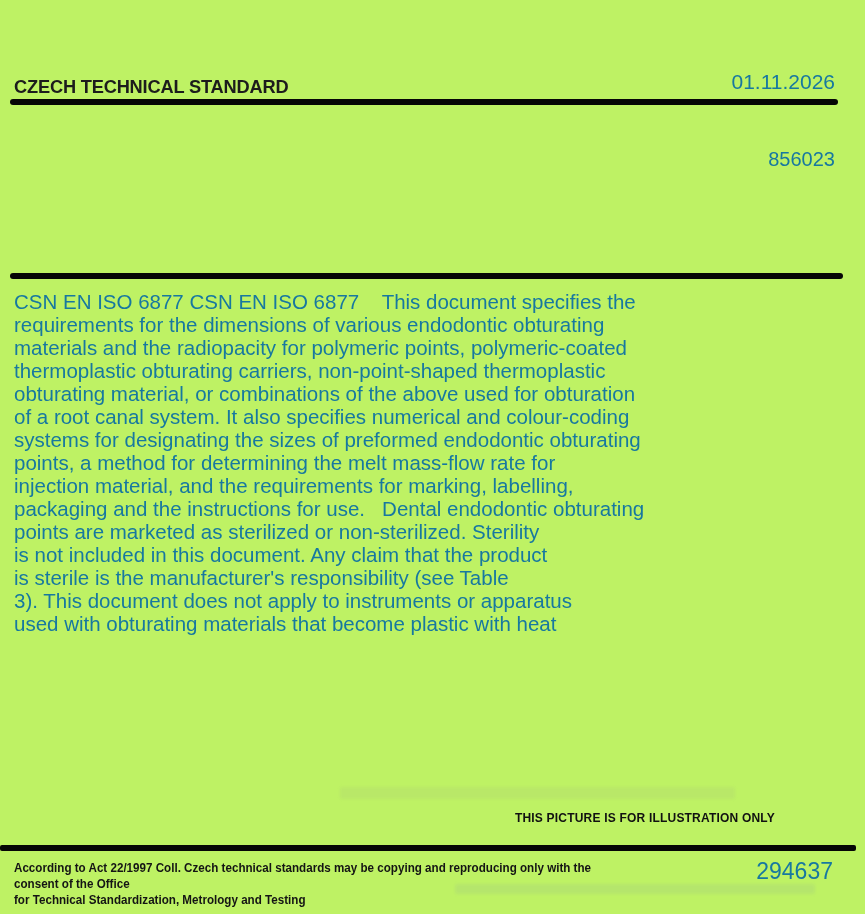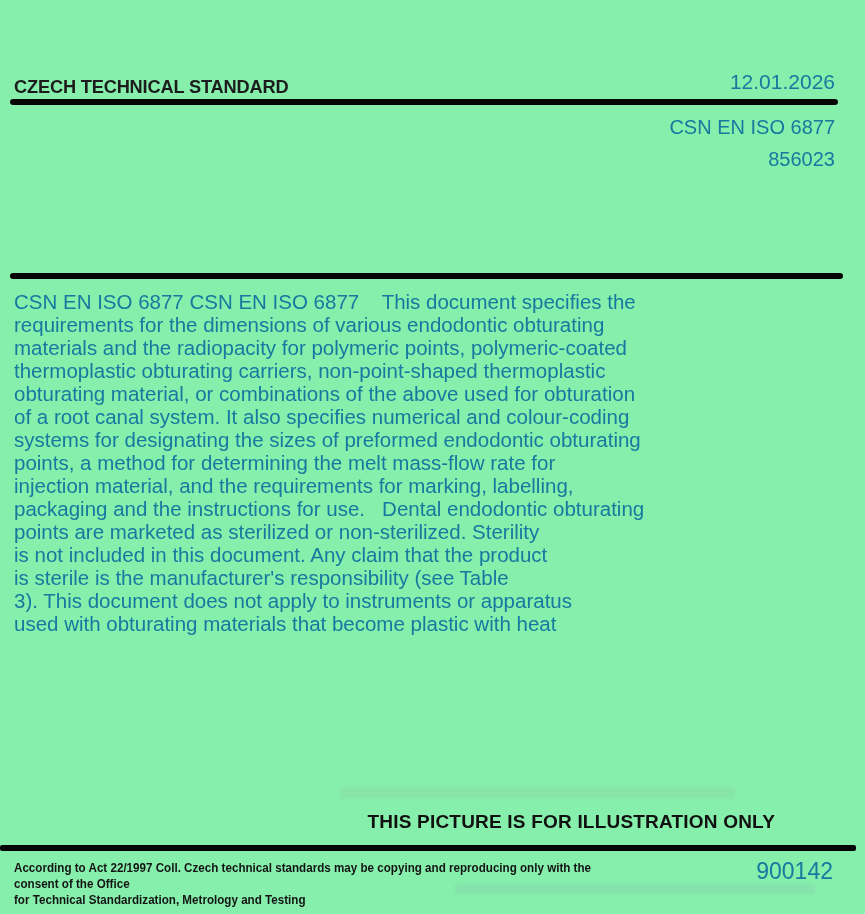--- a/index.html
+++ b/index.html
@@ -4,21 +4,21 @@
 <style>
   html, body {
     margin: 0;
     padding: 0;
     background: #ffffff;
   }
   .page {
     position: relative;
     width: 865px;
     height: 914px;
-    background: #86efac;
+    background: #bef264;
     overflow: hidden;
     font-family: "Liberation Sans", sans-serif;
     color: #1a1a1a;
   }
   .accent { color: #1778A0; }
 
   
   .standard-label {
     position: absolute;
     left: 14px; top: 76px;
@@ -81,21 +81,21 @@
     background: rgba(150, 150, 150, 0.10);
     filter: blur(1.5px);
     border-radius: 2px;
   }
   .smudge-1 { left: 340px; top: 787px; width: 395px; height: 12px; }
   .smudge-2 { left: 455px; top: 884px; width: 360px; height: 10px; background: rgba(120,150,170,0.12); }
 
   .illustration-notice {
     position: absolute;
     right: 90px; top: 811px;
-    font-size: 19px;
+    font-size: 12px;
     font-weight: 700;
     letter-spacing: 0.2px;
     color: #111111;
     white-space: nowrap;
   }
 
   
   .footer-notice {
     position: absolute;
     left: 14px; top: 860px;
@@ -115,26 +115,25 @@
     white-space: nowrap;
   }
 </style>
 </head>
 <body>
 
 <div class="page">
 
   <div class="standard-label">CZECH TECHNICAL STANDARD</div>
 
-  <div class="effective-date accent">12.01.2026</div>
+  <div class="effective-date accent">01.11.2026</div>
 
   <div class="rule rule-top"></div>
 
 
-  <div class="doc-designation accent">CSN EN ISO 6877</div>
 
   <div class="doc-class-number accent">856023</div>
 
   <div class="rule rule-mid"></div>
 
   <div class="abstract accent">CSN EN ISO 6877 CSN EN ISO 6877    This document specifies the
 requirements for the dimensions of various endodontic obturating
 materials and the radiopacity for polymeric points, polymeric-coated
 thermoplastic obturating carriers, non-point-shaped thermoplastic
 obturating material, or combinations of the above used for obturation
@@ -151,17 +150,17 @@
 
   <div class="smudge smudge-1"></div>
 
   <div class="illustration-notice">THIS PICTURE IS FOR ILLUSTRATION ONLY</div>
 
   <div class="rule rule-foot"></div>
 
   <div class="footer-notice">According to Act 22/1997 Coll. Czech technical standards may be copying and reproducing only with the consent of the Office
 for Technical Standardization, Metrology and Testing</div>
 
-  <div class="footer-number accent">900142</div>
+  <div class="footer-number accent">294637</div>
 
   <div class="smudge smudge-2"></div>
 
 </div>
 
 </body></html>

